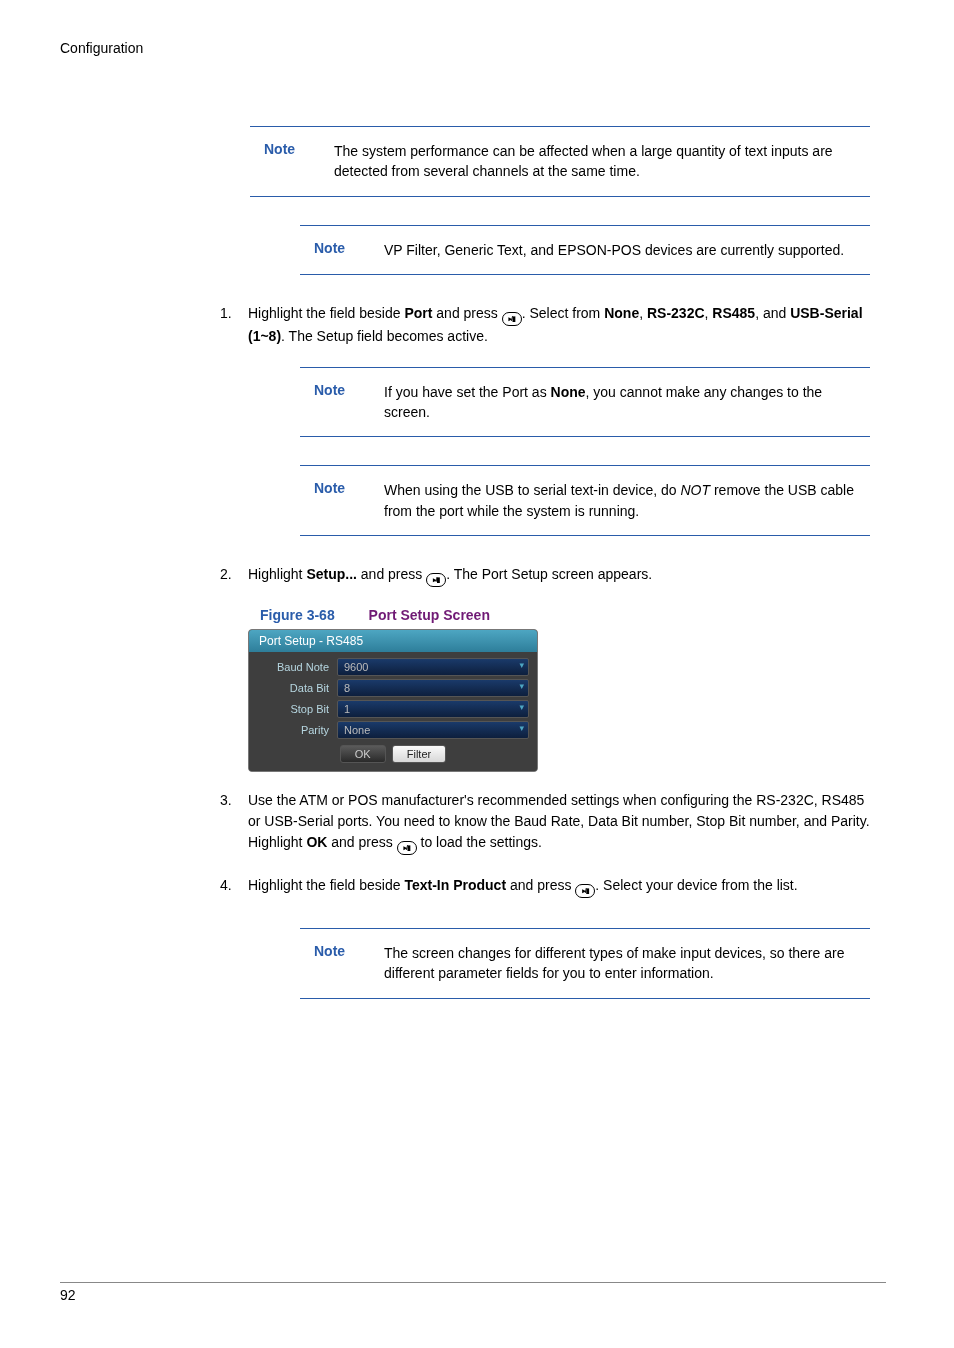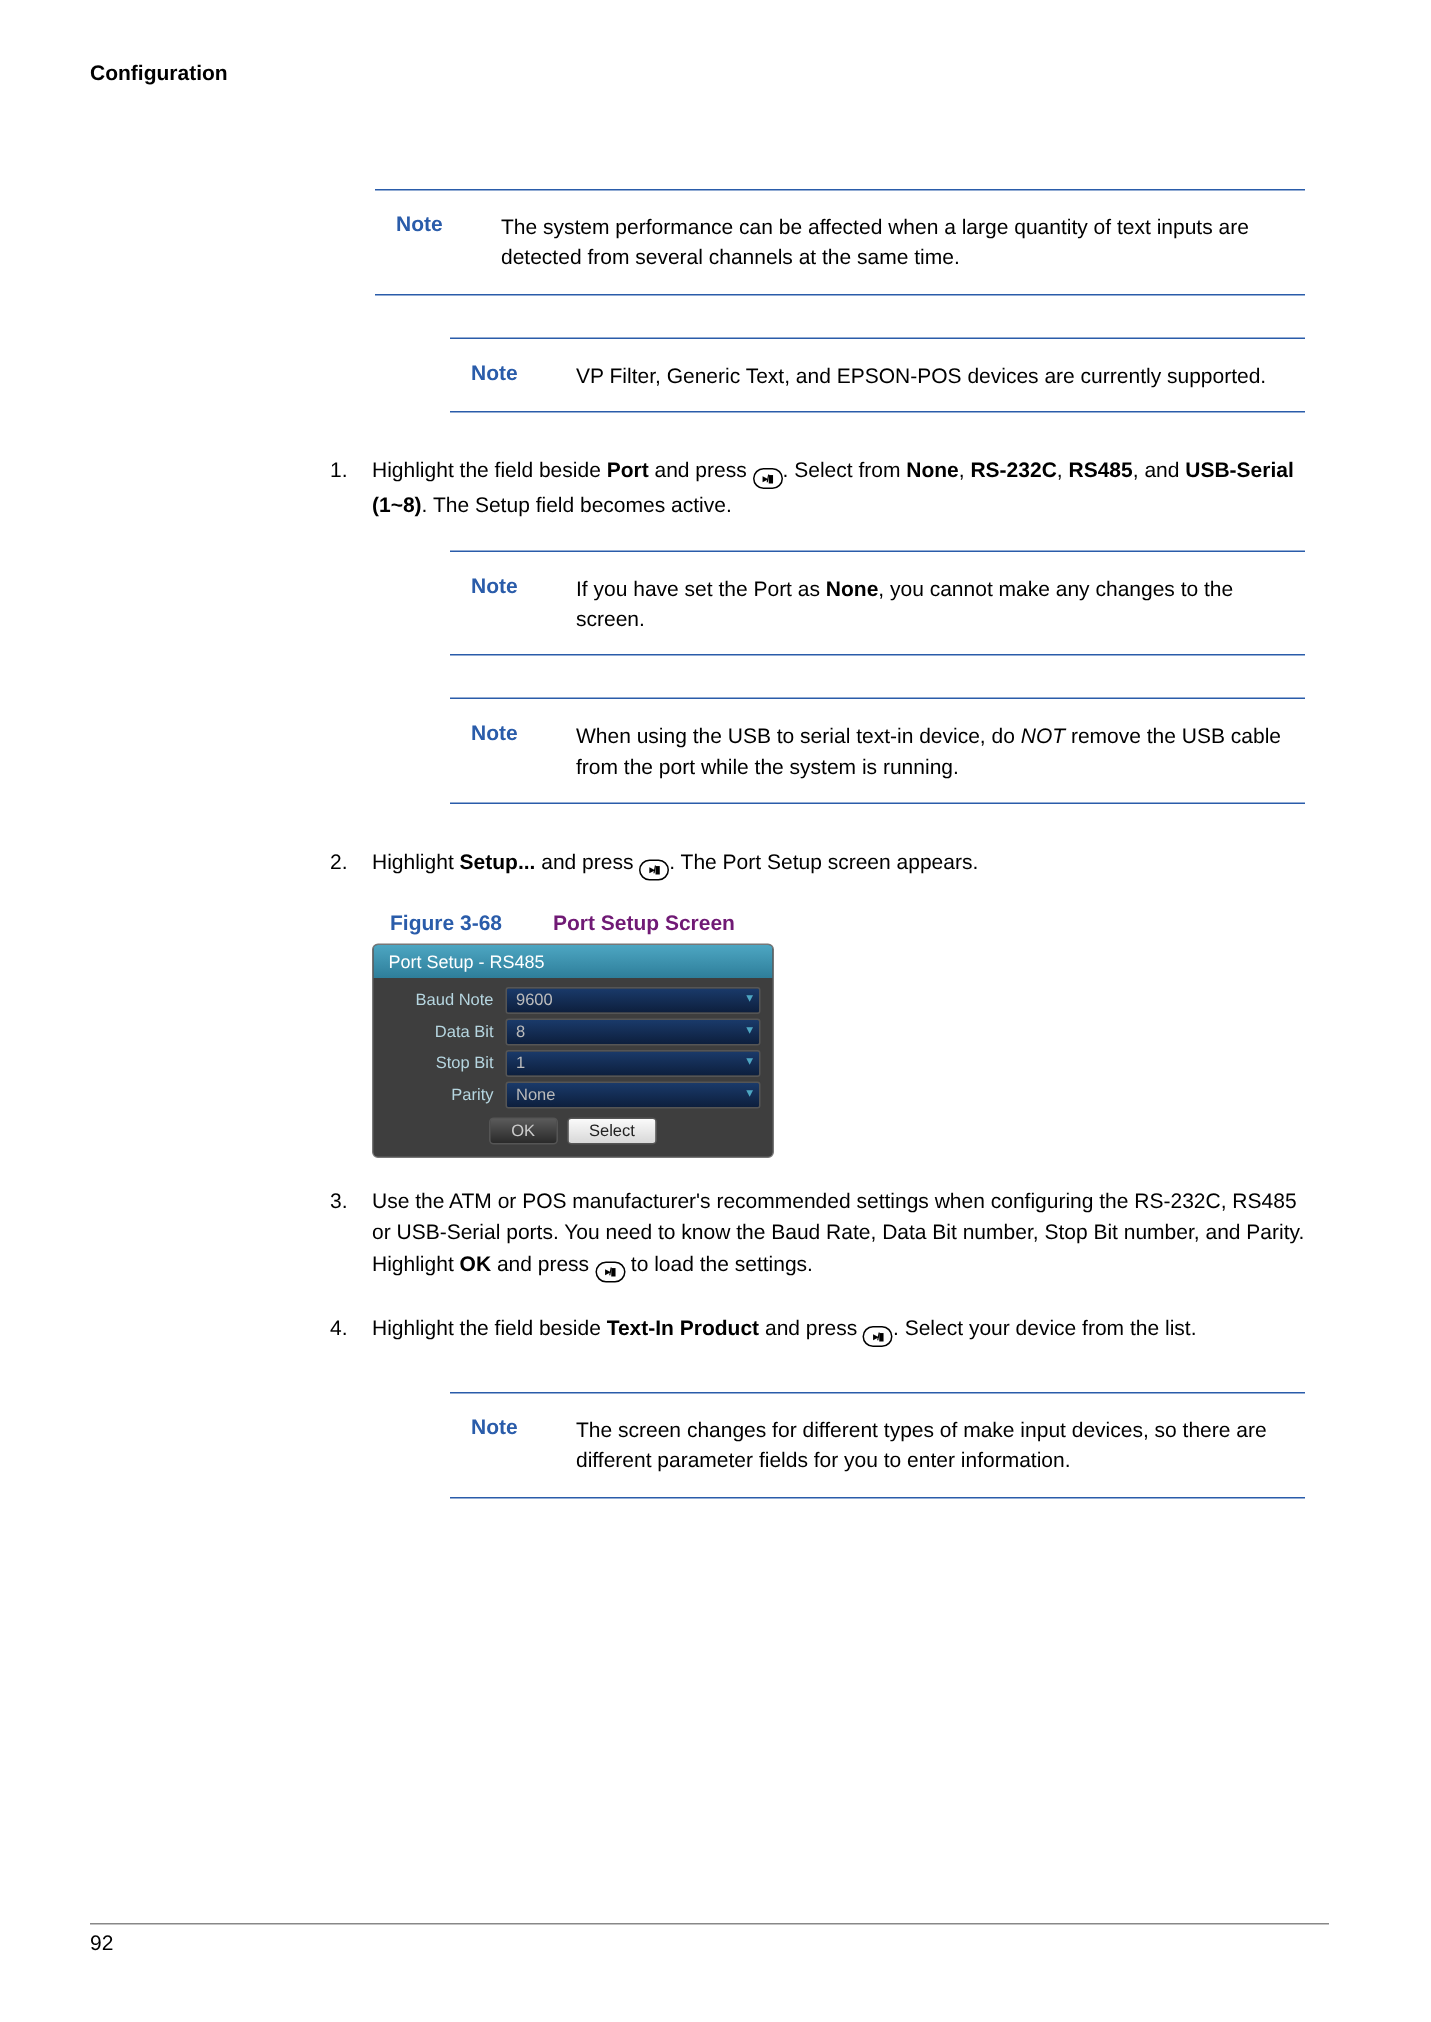--- a/index.html
+++ b/index.html
@@ -9,21 +9,20 @@
       color: #000;
       width: 954px;
       height: 1348px;
       background: #fff;
       padding: 40px 80px 40px 60px;
       position: relative;
     }
     .header {
       font-size: 14px;
       margin-bottom: 70px;
-      font-weight: bold;
     }
     .content {
       margin-left: 190px;
       width: 620px;
     }
     .note-block {
       border-top: 1.5px solid #2a5caa;
       border-bottom: 1.5px solid #2a5caa;
       padding: 14px 0;
       margin-bottom: 28px;
@@ -76,21 +75,21 @@
       letter-spacing: -1px;
     }
     .fig-line {
       margin-left: 28px;
       margin-bottom: 6px;
     }
     .fig-num { color: #2a5caa; font-weight: bold; margin-left: 12px; }
     .fig-title { color: #701a75; font-weight: bold; margin-left: 30px; }
     .port-dialog {
       margin-left: 28px;
-      width: 268px;
+      width: 290px;
       border: 1px solid #777;
       border-radius: 4px;
       background: #3a3a3a;
       font-family: Arial, sans-serif;
       font-size: 11px;
       overflow: hidden;
       margin-bottom: 18px;
     }
     .port-title {
       background: linear-gradient(#4da6c2, #2e7e9a);
@@ -234,21 +233,21 @@
       <div class="port-row">
         <div class="port-lab">Stop Bit</div>
         <div class="port-val">1</div>
       </div>
       <div class="port-row">
         <div class="port-lab">Parity</div>
         <div class="port-val">None</div>
       </div>
       <div class="port-btns">
         <div class="port-btn ok">OK</div>
-        <div class="port-btn cancel">Select</div>
+        <div class="port-btn cancel">Filter</div>
       </div>
     </div>
   </div>
 
   <div class="numbered-item" style="margin-left:-30px; width:650px;">
     <div class="num">3.</div>
     <div class="numtext">
       <span>Use the ATM or POS manufacturer's recommended settings when configuring the RS-232C, RS485 or USB-Serial ports. You need to know the Baud Rate, Data Bit number, Stop Bit number, and Parity. Highlight </span><b>OK</b><span> and press </span><span class="enter-icon"></span><span> to load the settings.</span>
     </div>
   </div>

